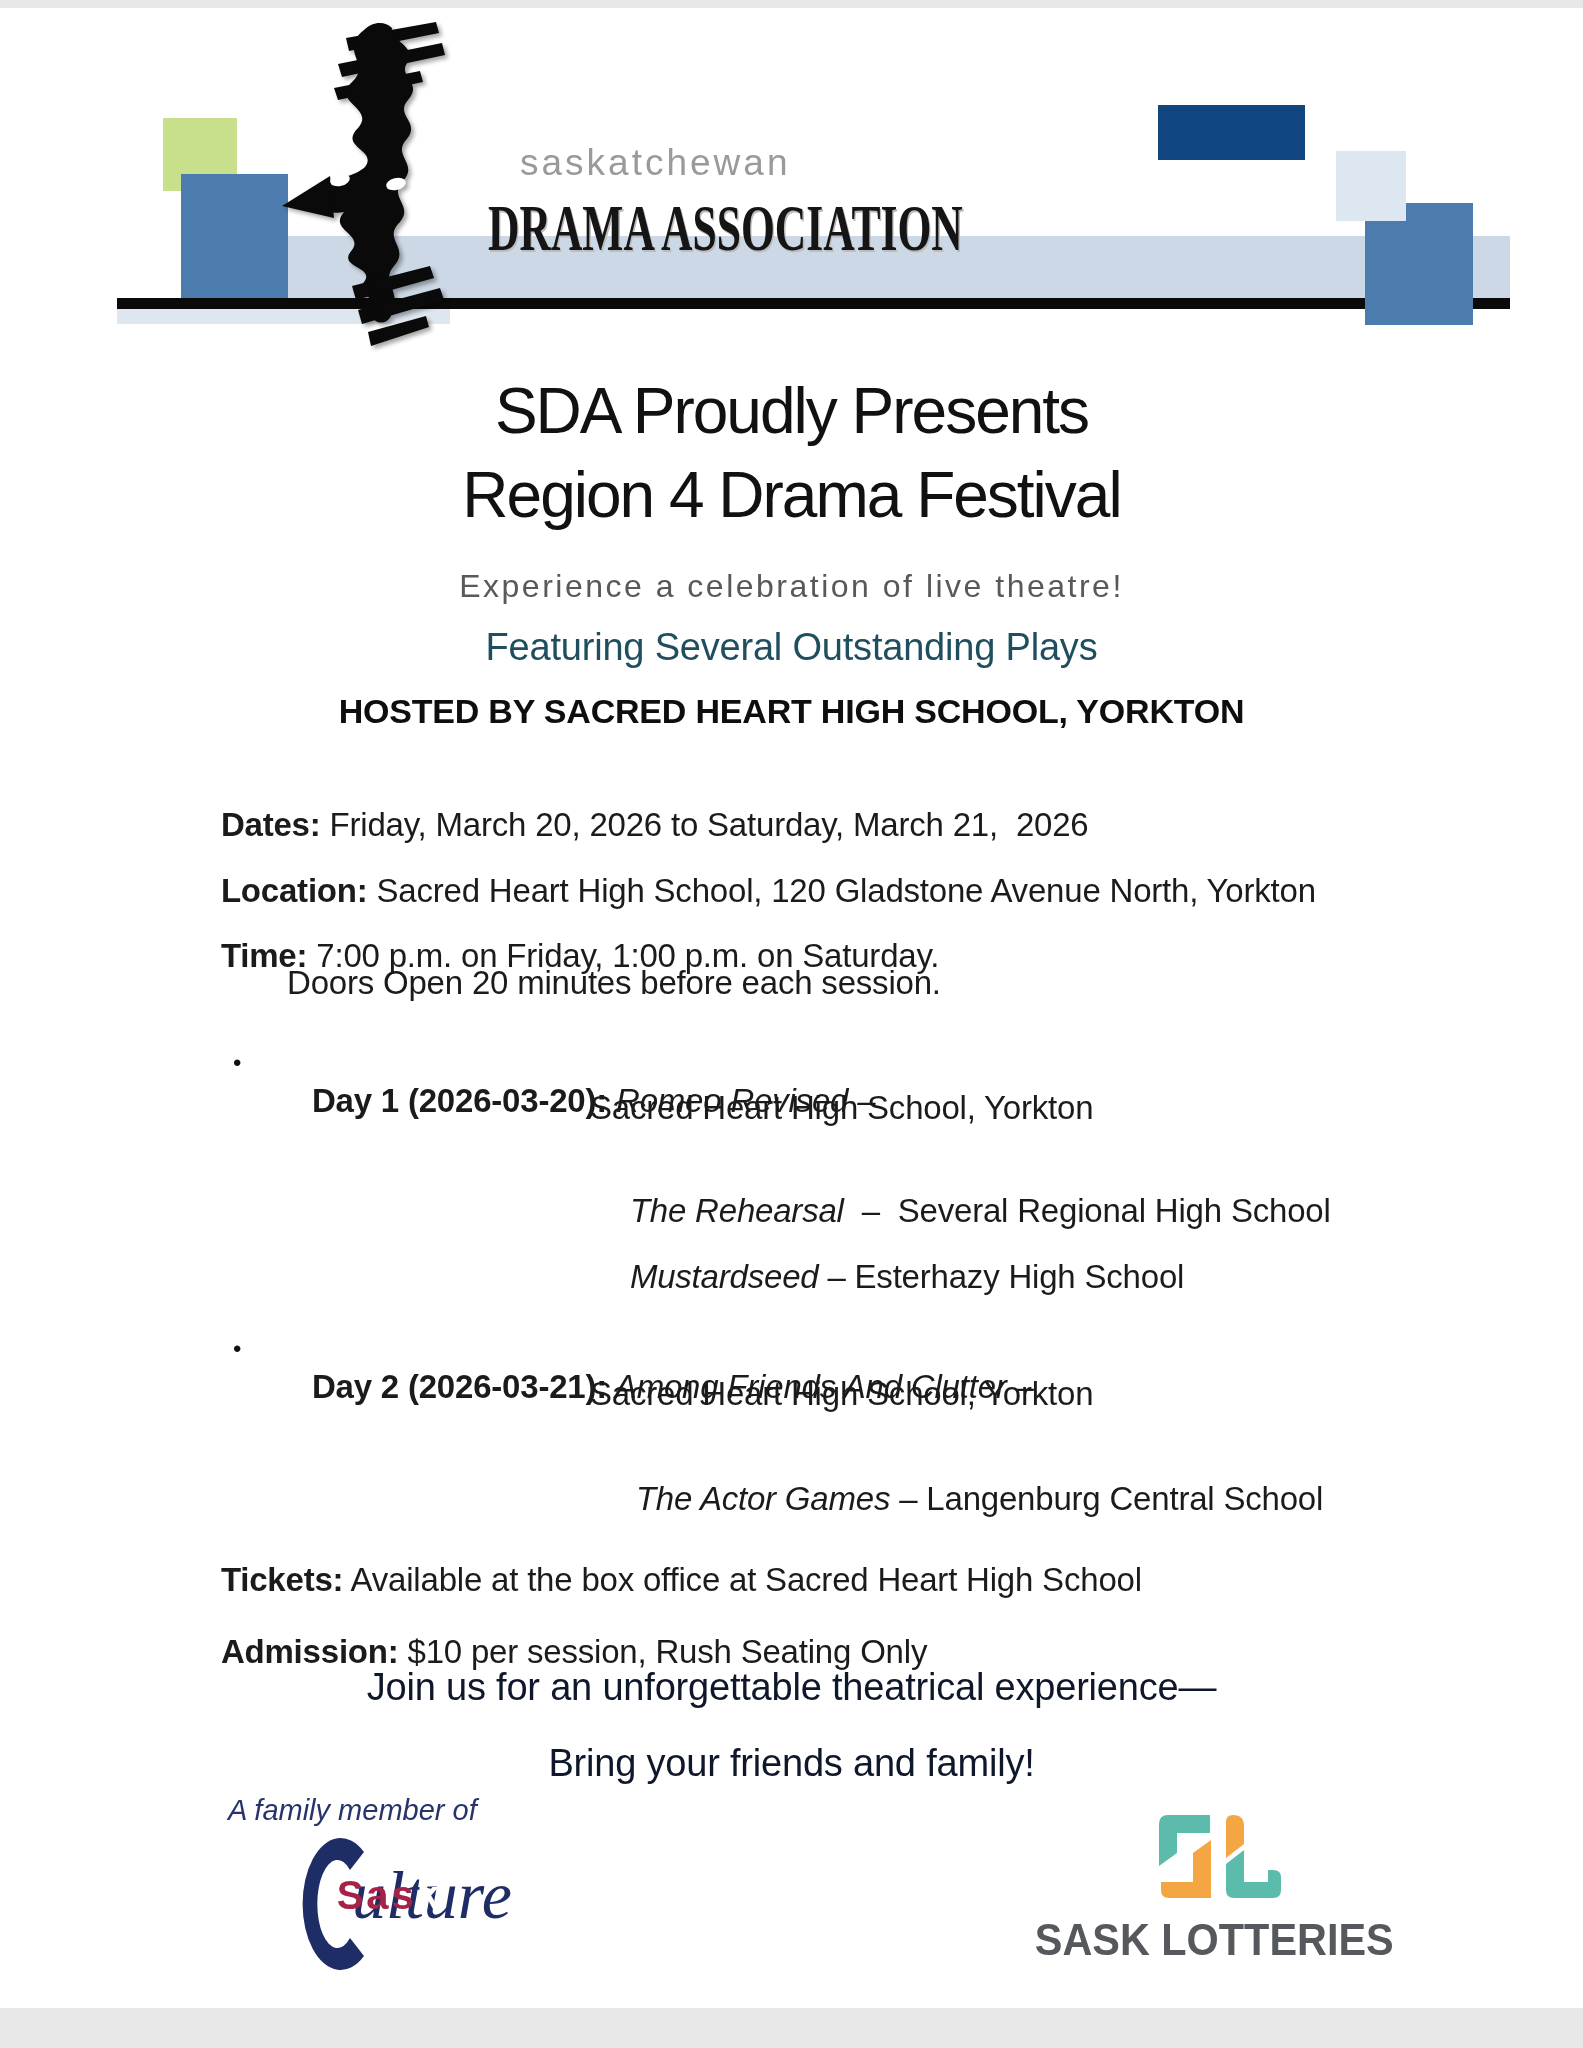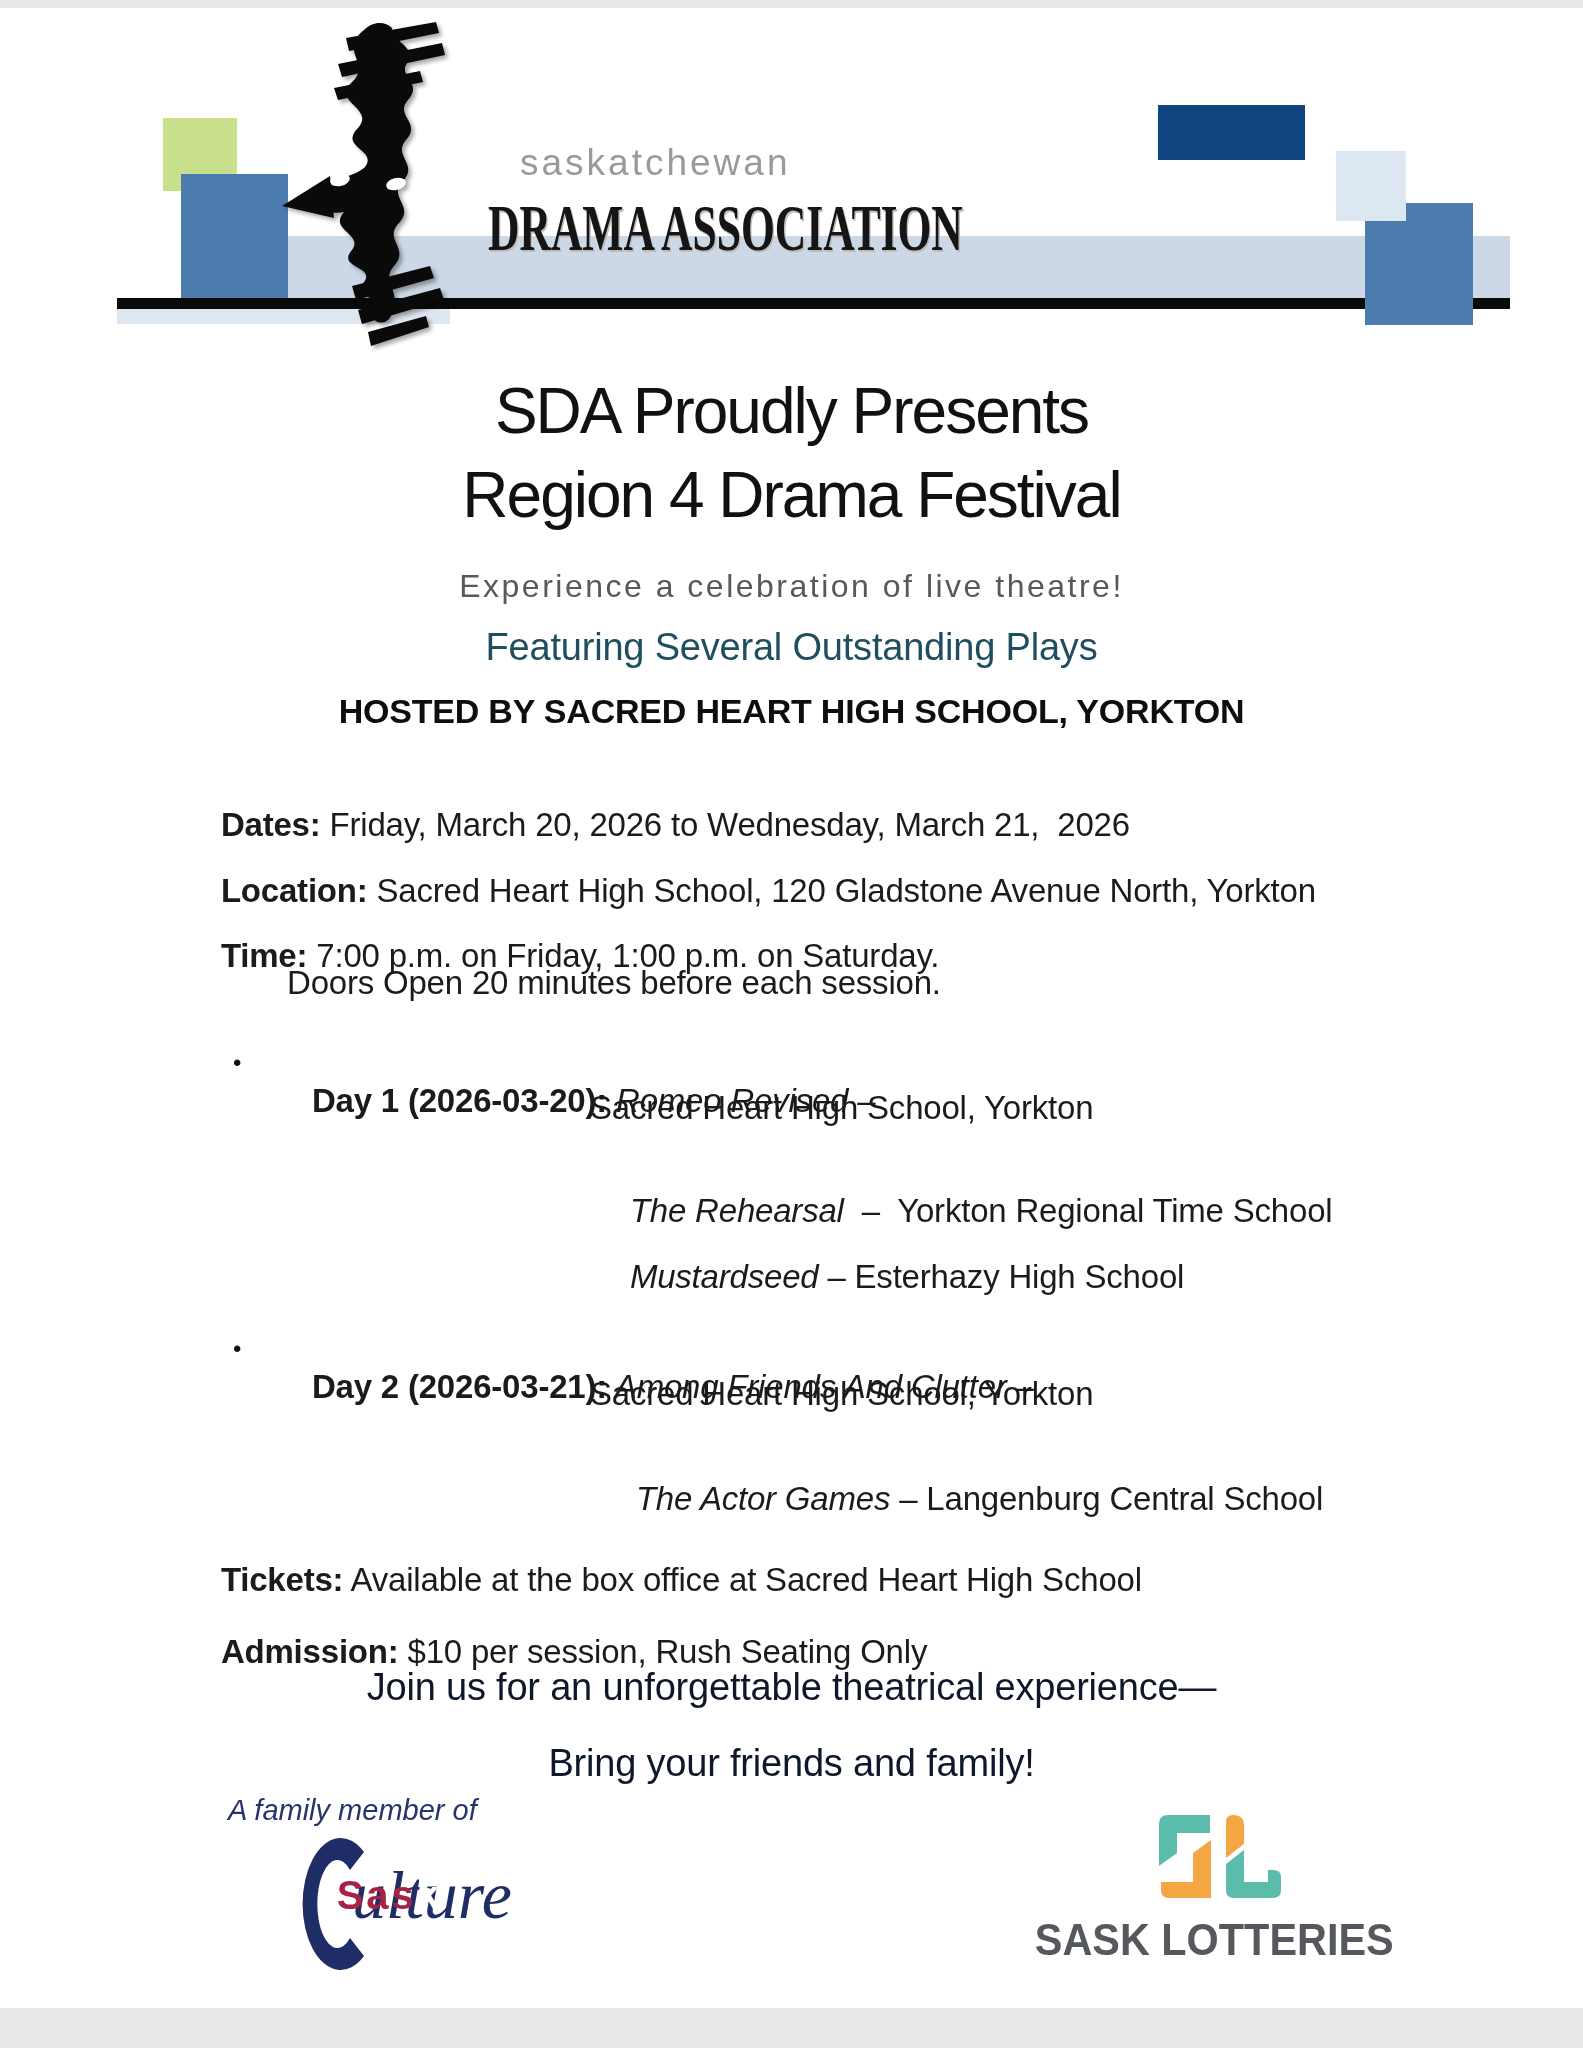--- a/index.html
+++ b/index.html
@@ -91,37 +91,37 @@
     <div class="abs org-large">DRAMA ASSOCIATION</div>
   </div>
 
   <div class="ln center title1">SDA Proudly Presents</div>
   <div class="ln center title2">Region 4 Drama Festival</div>
   <div class="ln center subtitle">Experience a celebration of live theatre!</div>
   <div class="ln center featuring">Featuring Several Outstanding Plays</div>
   <div class="ln center hosted">HOSTED BY SACRED HEART HIGH SCHOOL, YORKTON</div>
 
   <div class="ln" style="left:185px;top:760px">
-    <span class="bl">Dates:</span><span> Friday, March 20, 2026 to Wednesday, March 21,  2026</span>
+    <span class="bl">Dates:</span><span> Friday, March 20, 2026 to Saturday, March 21,  2026</span>
   </div>
   <div class="ln" style="left:185px;top:826px">
     <span class="bl">Location:</span><span> Sacred Heart High School, 120 Gladstone Avenue North, Yorkton</span>
   </div>
   <div class="ln" style="left:185px;top:891px">
     <span class="bl">Time:</span><span> 7:00 p.m. on Friday, 1:00 p.m. on Saturday.</span>
   </div>
   <div class="ln" style="left:287px;top:956px">Doors Open 20 minutes before each session.</div>
 
   <span class="bullet" style="left:233px;top:1041px">•</span>
   <div class="ln" style="left:276px;top:1036px">
     <span class="bl">Day 1 (2026-03-20):</span><span class="it"> Romeo Revised –</span>
   </div>
   <div class="ln" style="left:590px;top:1081px">Sacred Heart High School, Yorkton</div>
   <div class="ln" style="left:594px;top:1146px">
-    <span class="it">The Rehearsal</span><span>  –  Yorkton Regional Time School</span>
+    <span class="it">The Rehearsal</span><span>  –  Several Regional High School</span>
   </div>
   <div class="ln" style="left:594px;top:1212px">
     <span class="it">Mustardseed</span><span> – Esterhazy High School</span>
   </div>
 
   <span class="bullet" style="left:233px;top:1327px">•</span>
   <div class="ln" style="left:276px;top:1322px">
     <span class="bl">Day 2 (2026-03-21):</span><span class="it"> Among Friends And Clutter –</span>
   </div>
   <div class="ln" style="left:590px;top:1367px">Sacred Heart High School, Yorkton</div>

